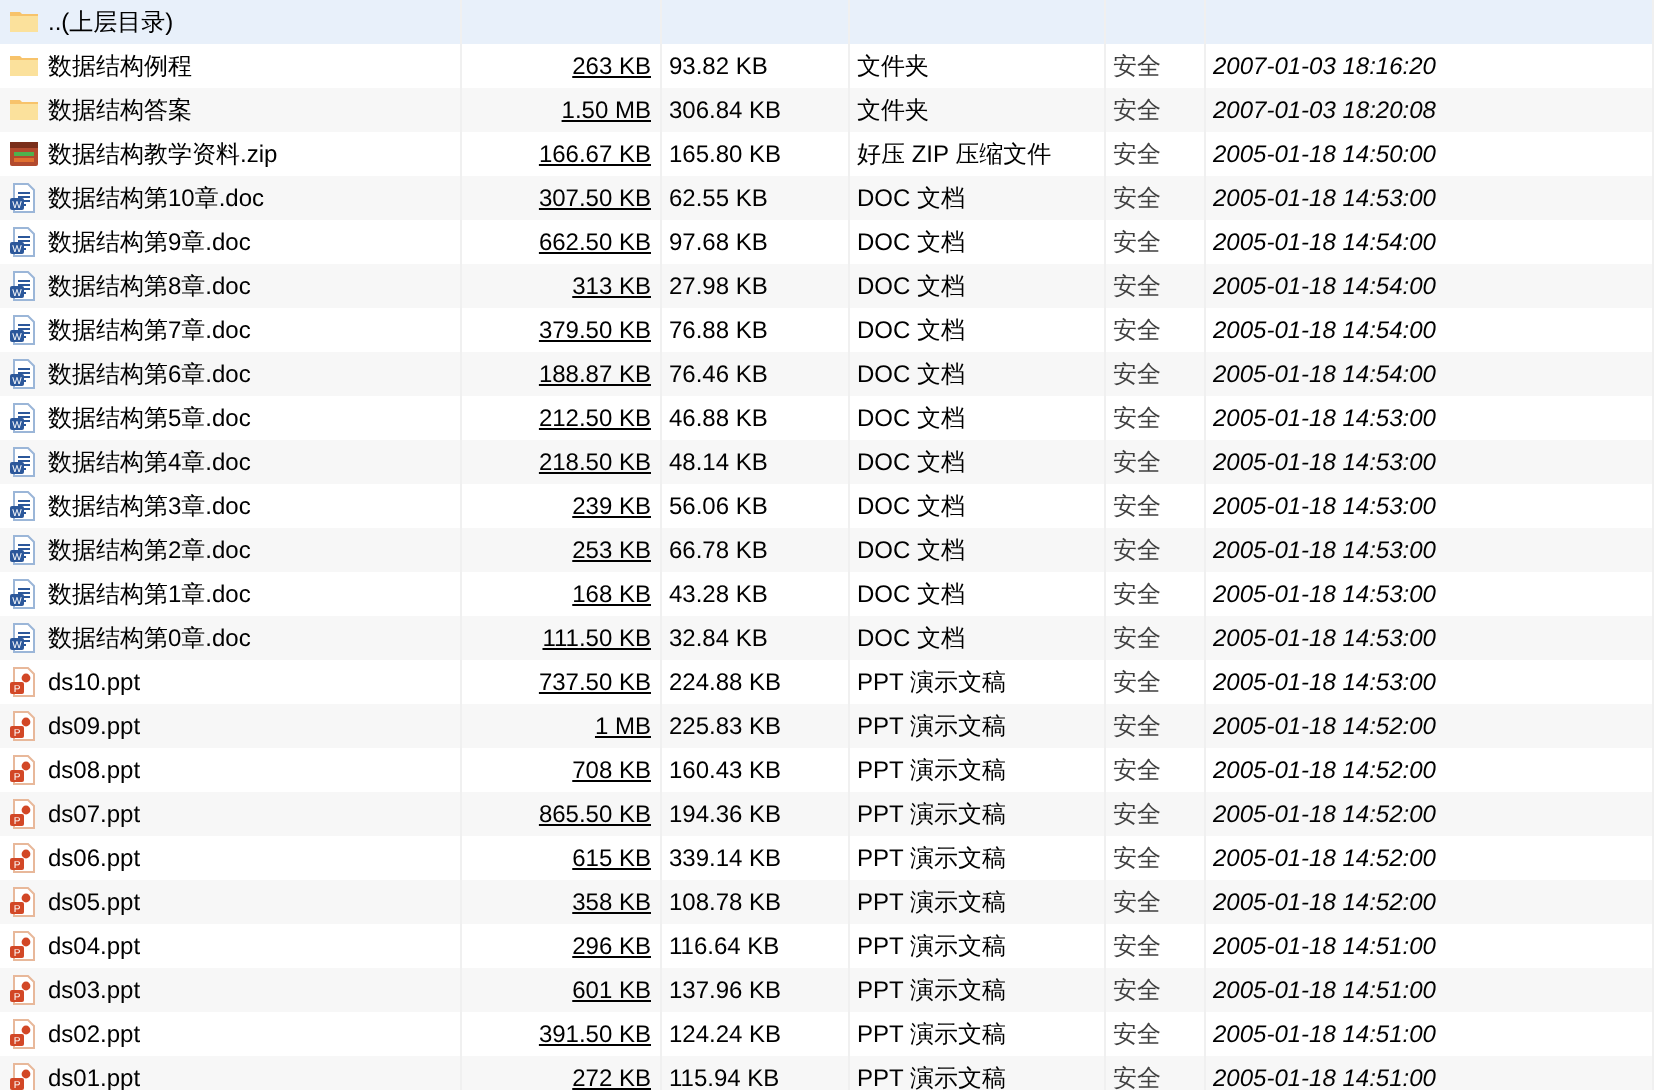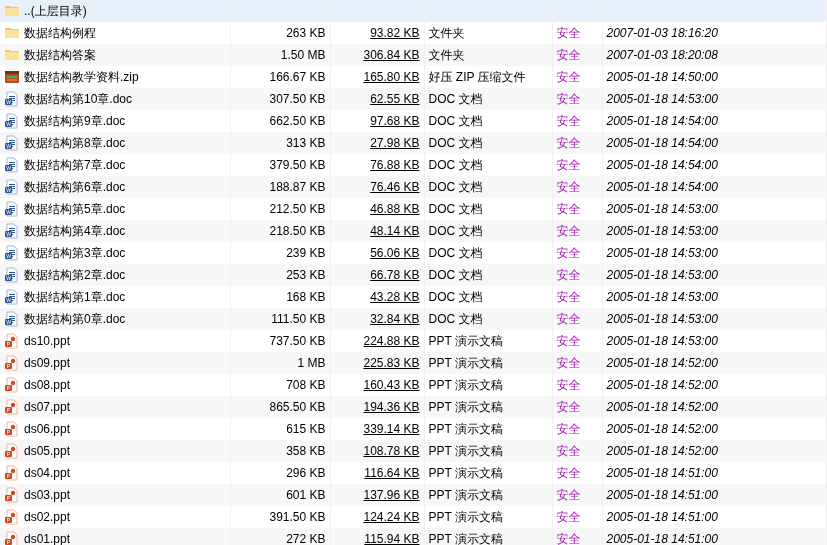--- a/index.html
+++ b/index.html
@@ -17,24 +17,24 @@
 .file-table tr.alt1 { background: #f7f7f7; }
 .file-table tr.alt0 { background: #ffffff; }
 .file-table td {
   padding: 2px 4px;
   white-space: nowrap;
   overflow: hidden;
   border-right: 1px solid #f0f0f0;
   vertical-align: middle;
 }
 .col-name { width: 230px; }
-.col-size1 { width: 100px; text-align: right; padding-right: 8px; }
-.col-size2 { width: 94px; text-align: right; padding-right: 8px; text-decoration: underline; }
+.col-size1 { width: 100px; text-align: right; padding-right: 8px; text-decoration: underline; }
+.col-size2 { width: 94px; padding-right: 8px; }
 .col-type { width: 128px; padding-left: 6px; }
-.col-status { width: 50px; color: #a21caf; text-align: left; padding-left: 6px; }
+.col-status { width: 50px; color: #404040; text-align: left; padding-left: 6px; }
 .col-date { padding-left: 18px; font-style: italic; }
 .name-cell { display: flex; align-items: center; gap: 4px; }
 .icon { width: 16px; height: 16px; display: inline-block; flex: 0 0 16px; }
 .parent-row { background: #e8f0fa !important; }
 
 </style>
 </head>
 <body>
 
 <table class="file-table">

